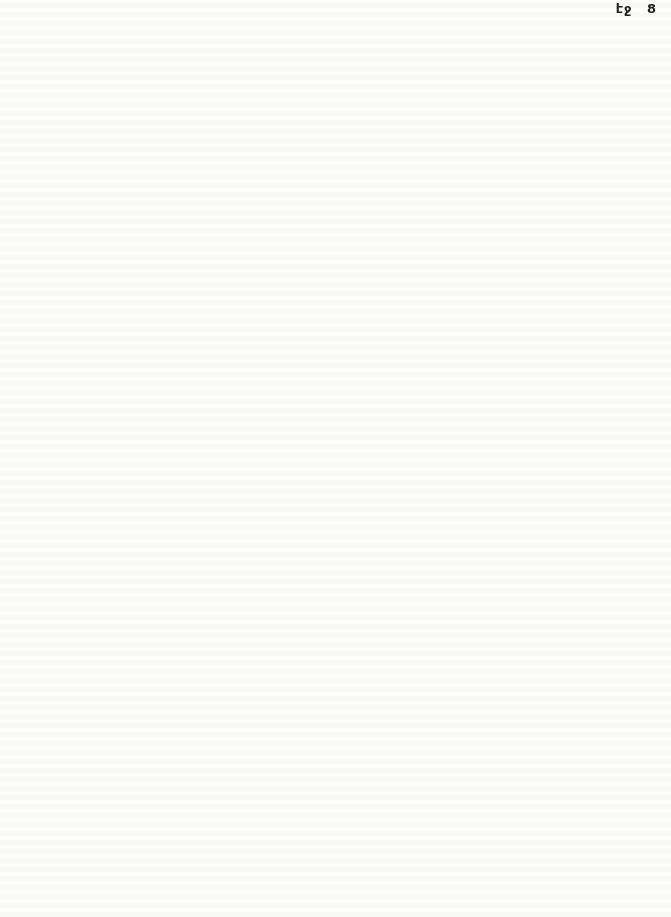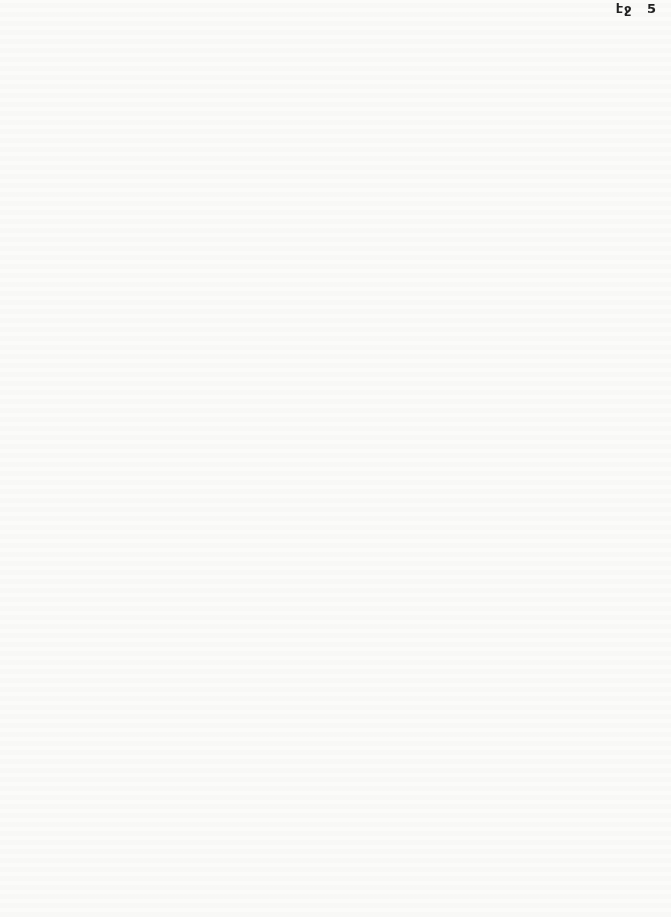--- a/index.html
+++ b/index.html
@@ -21,21 +21,21 @@
   }
   table.doc{
     position:absolute;left:8px;top:21px;
     border-collapse:collapse;table-layout:fixed;
   }
 </style>
 </head>
 <body>
 
 <div class="page">
-  <div class="page-number">էջ 5</div>
+  <div class="page-number">էջ 8</div>
   <table class="doc">
     <colgroup>
       <col style="width:79px">
         <col style="width:70px">
         <col style="width:68px">
       <col style="width:68px">
         <col style="width:59px">
         <col style="width:51px">
       <col style="width:40px">
         <col style="width:64px">

